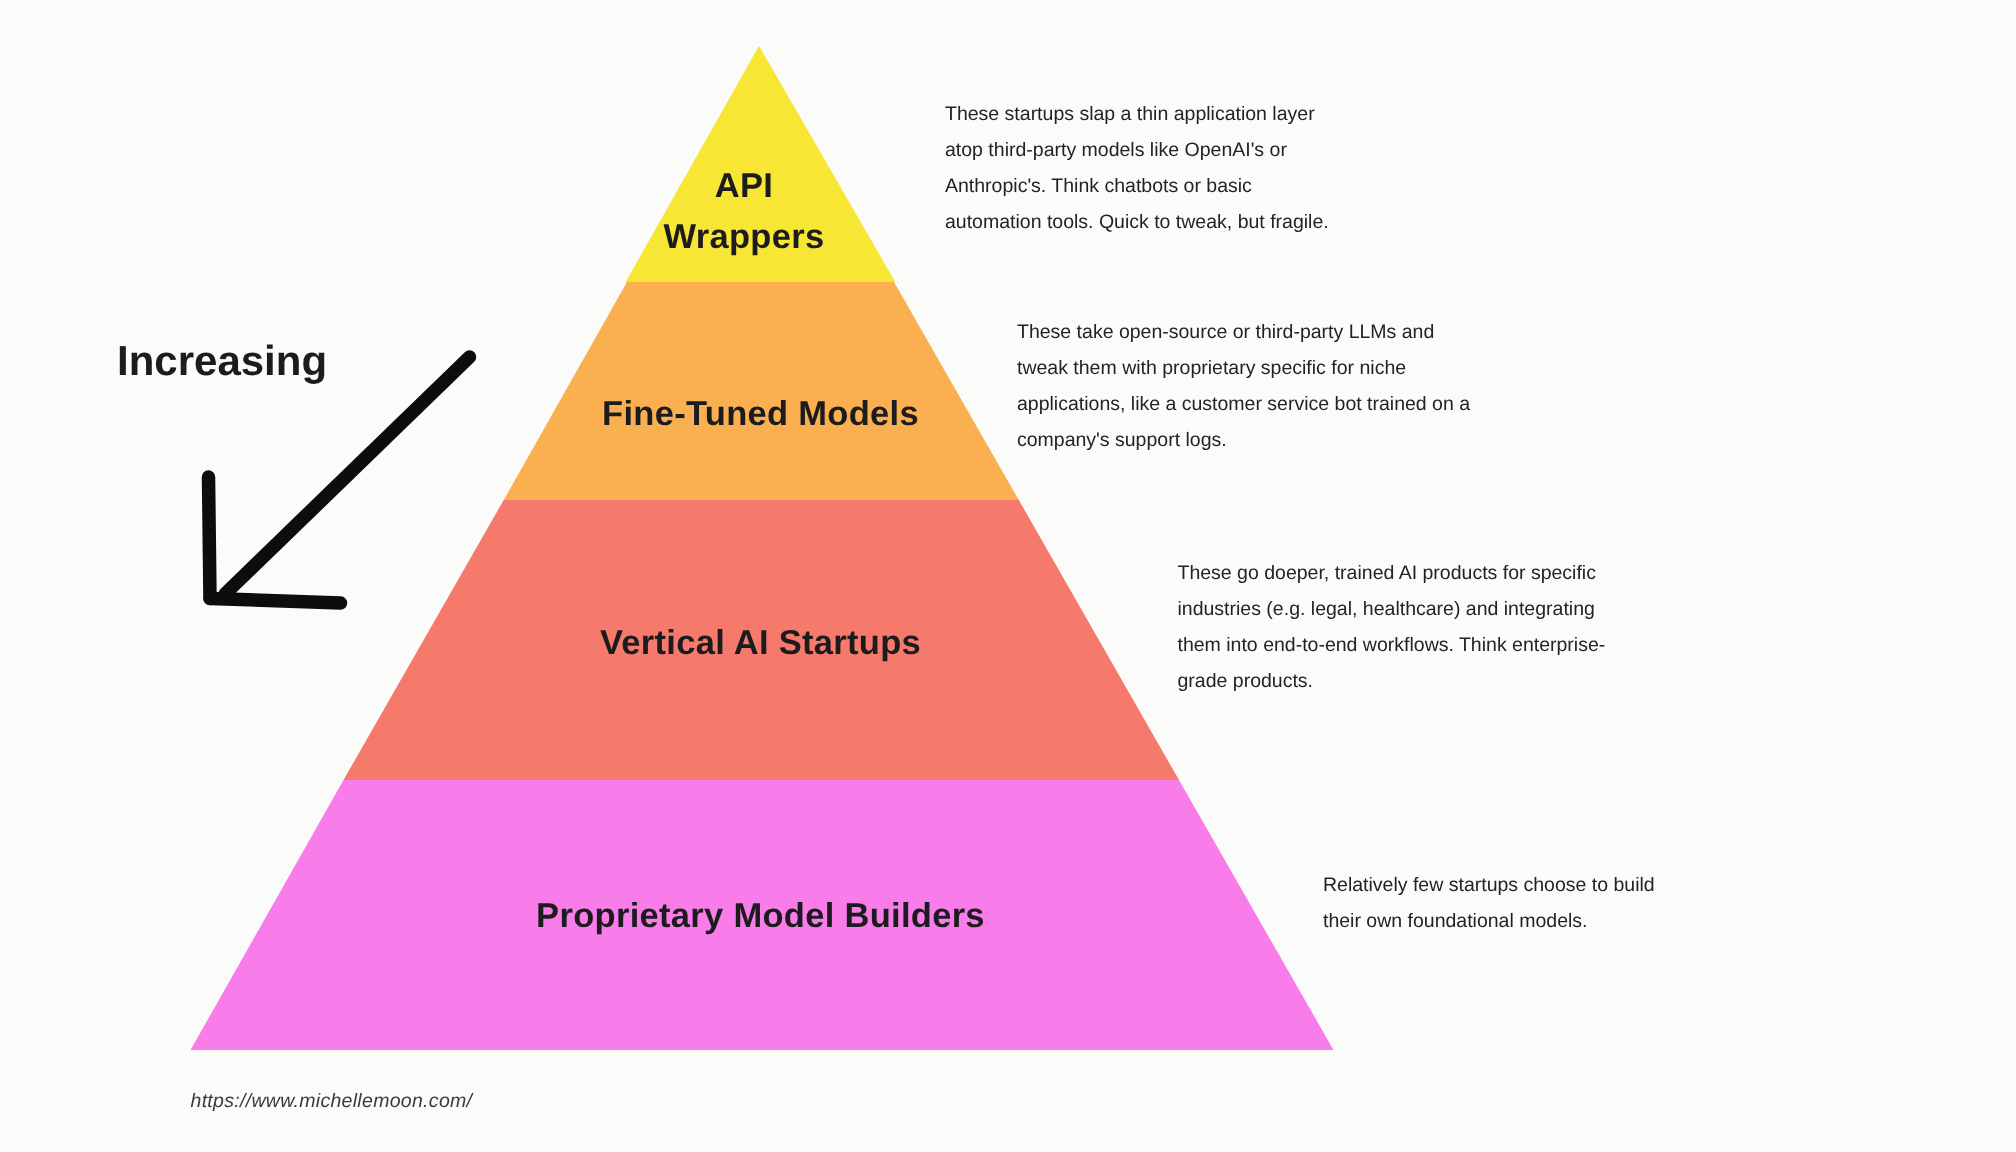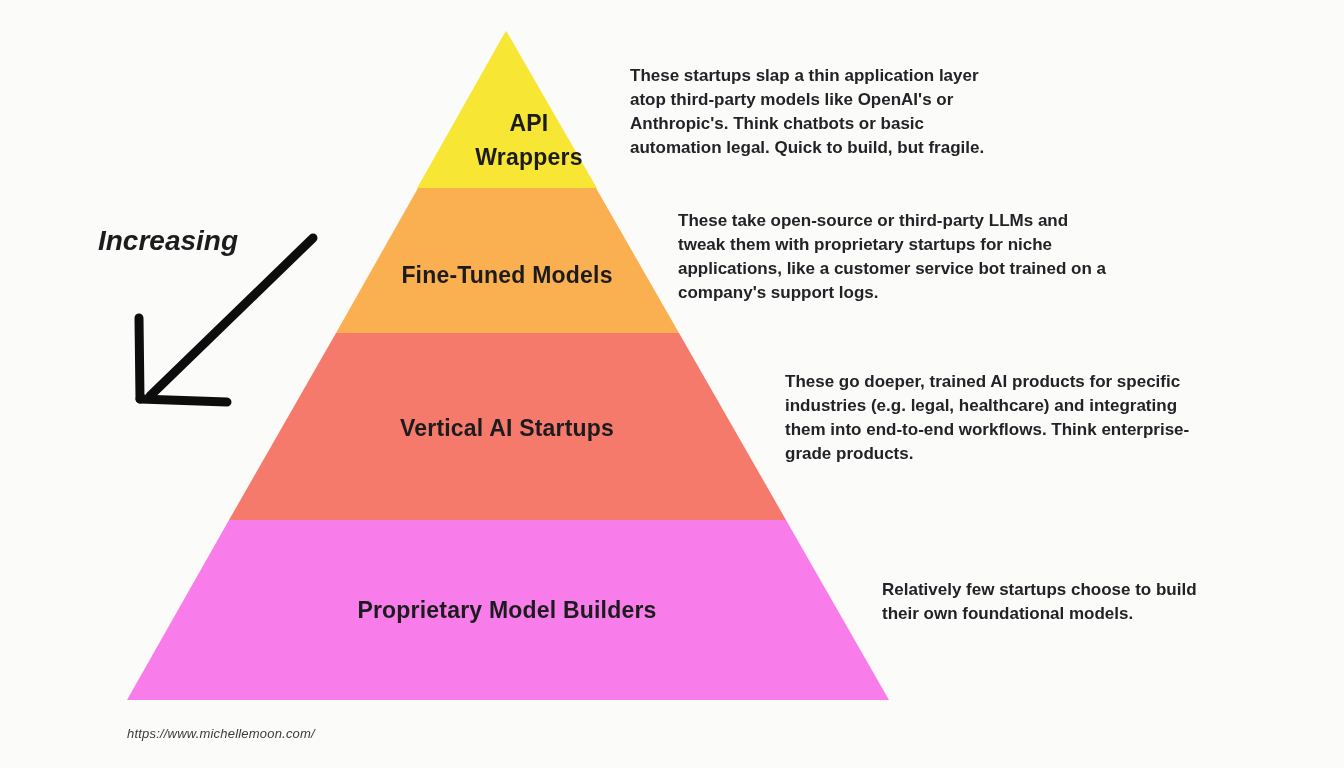--- a/index.html
+++ b/index.html
@@ -39,31 +39,30 @@
   }
   .band-label.wrap {
     white-space: normal;
     width: 150px;
   }
   .axis-label {
     position: absolute;
     left: 78px;
     top: 220px;
     width: 180px;
-    text-align: center;
+    text-align: left;
     font-size: 28px;
     font-weight: 700;
     line-height: 42px;
     color: #1c1c1e;
-    font-style: italic;
   }
   .desc {
     position: absolute;
-    font-size: 17px;
-    font-weight: 700;
+    font-size: 13px;
+    font-weight: 400;
     line-height: 24px;
     color: #222326;
   }
   .desc div {
     white-space: nowrap;
   }
   .desc-1 { left: 630px; top: 64px; }
   .desc-2 { left: 678px; top: 209px; }
   .desc-3 { left: 785px; top: 370px; }
   .desc-4 { left: 882px; top: 578px; }
@@ -91,38 +90,38 @@
       <path d="M313 238 L150 396" stroke="#0d0d0d"></path>
       <path d="M139 318 L140 399" stroke="#0d0d0d"></path>
       <path d="M140 399 L227 402" stroke="#0d0d0d"></path>
     </g>
   </svg>
 
   <div class="axis-label">
     <div>Increasing</div>
   </div>
 
-  <div class="band-label wrap" style="left:529px; top:106px;">API Wrappers</div>
+  <div class="band-label wrap" style="left:496px; top:106px;">API Wrappers</div>
 
   <div class="band-label" style="left:507px; top:258px;">Fine-Tuned Models</div>
 
   <div class="band-label" style="left:507px; top:411px;">Vertical AI Startups</div>
 
   <div class="band-label" style="left:507px; top:593px;">Proprietary Model Builders</div>
 
   <div class="desc desc-1">
     <div>These startups slap a thin application layer</div>
     <div>atop third-party models like OpenAI's or</div>
     <div>Anthropic's. Think chatbots or basic</div>
-    <div>automation legal. Quick to build, but fragile.</div>
+    <div>automation tools. Quick to tweak, but fragile.</div>
   </div>
 
   <div class="desc desc-2">
     <div>These take open-source or third-party LLMs and</div>
-    <div>tweak them with proprietary startups for niche</div>
+    <div>tweak them with proprietary specific for niche</div>
     <div>applications, like a customer service bot trained on a</div>
     <div>company's support logs.</div>
   </div>
 
   <div class="desc desc-3">
     <div>These go doeper, trained AI products for specific</div>
     <div>industries (e.g. legal, healthcare) and integrating</div>
     <div>them into end-to-end workflows. Think enterprise-</div>
     <div>grade products.</div>
   </div>

